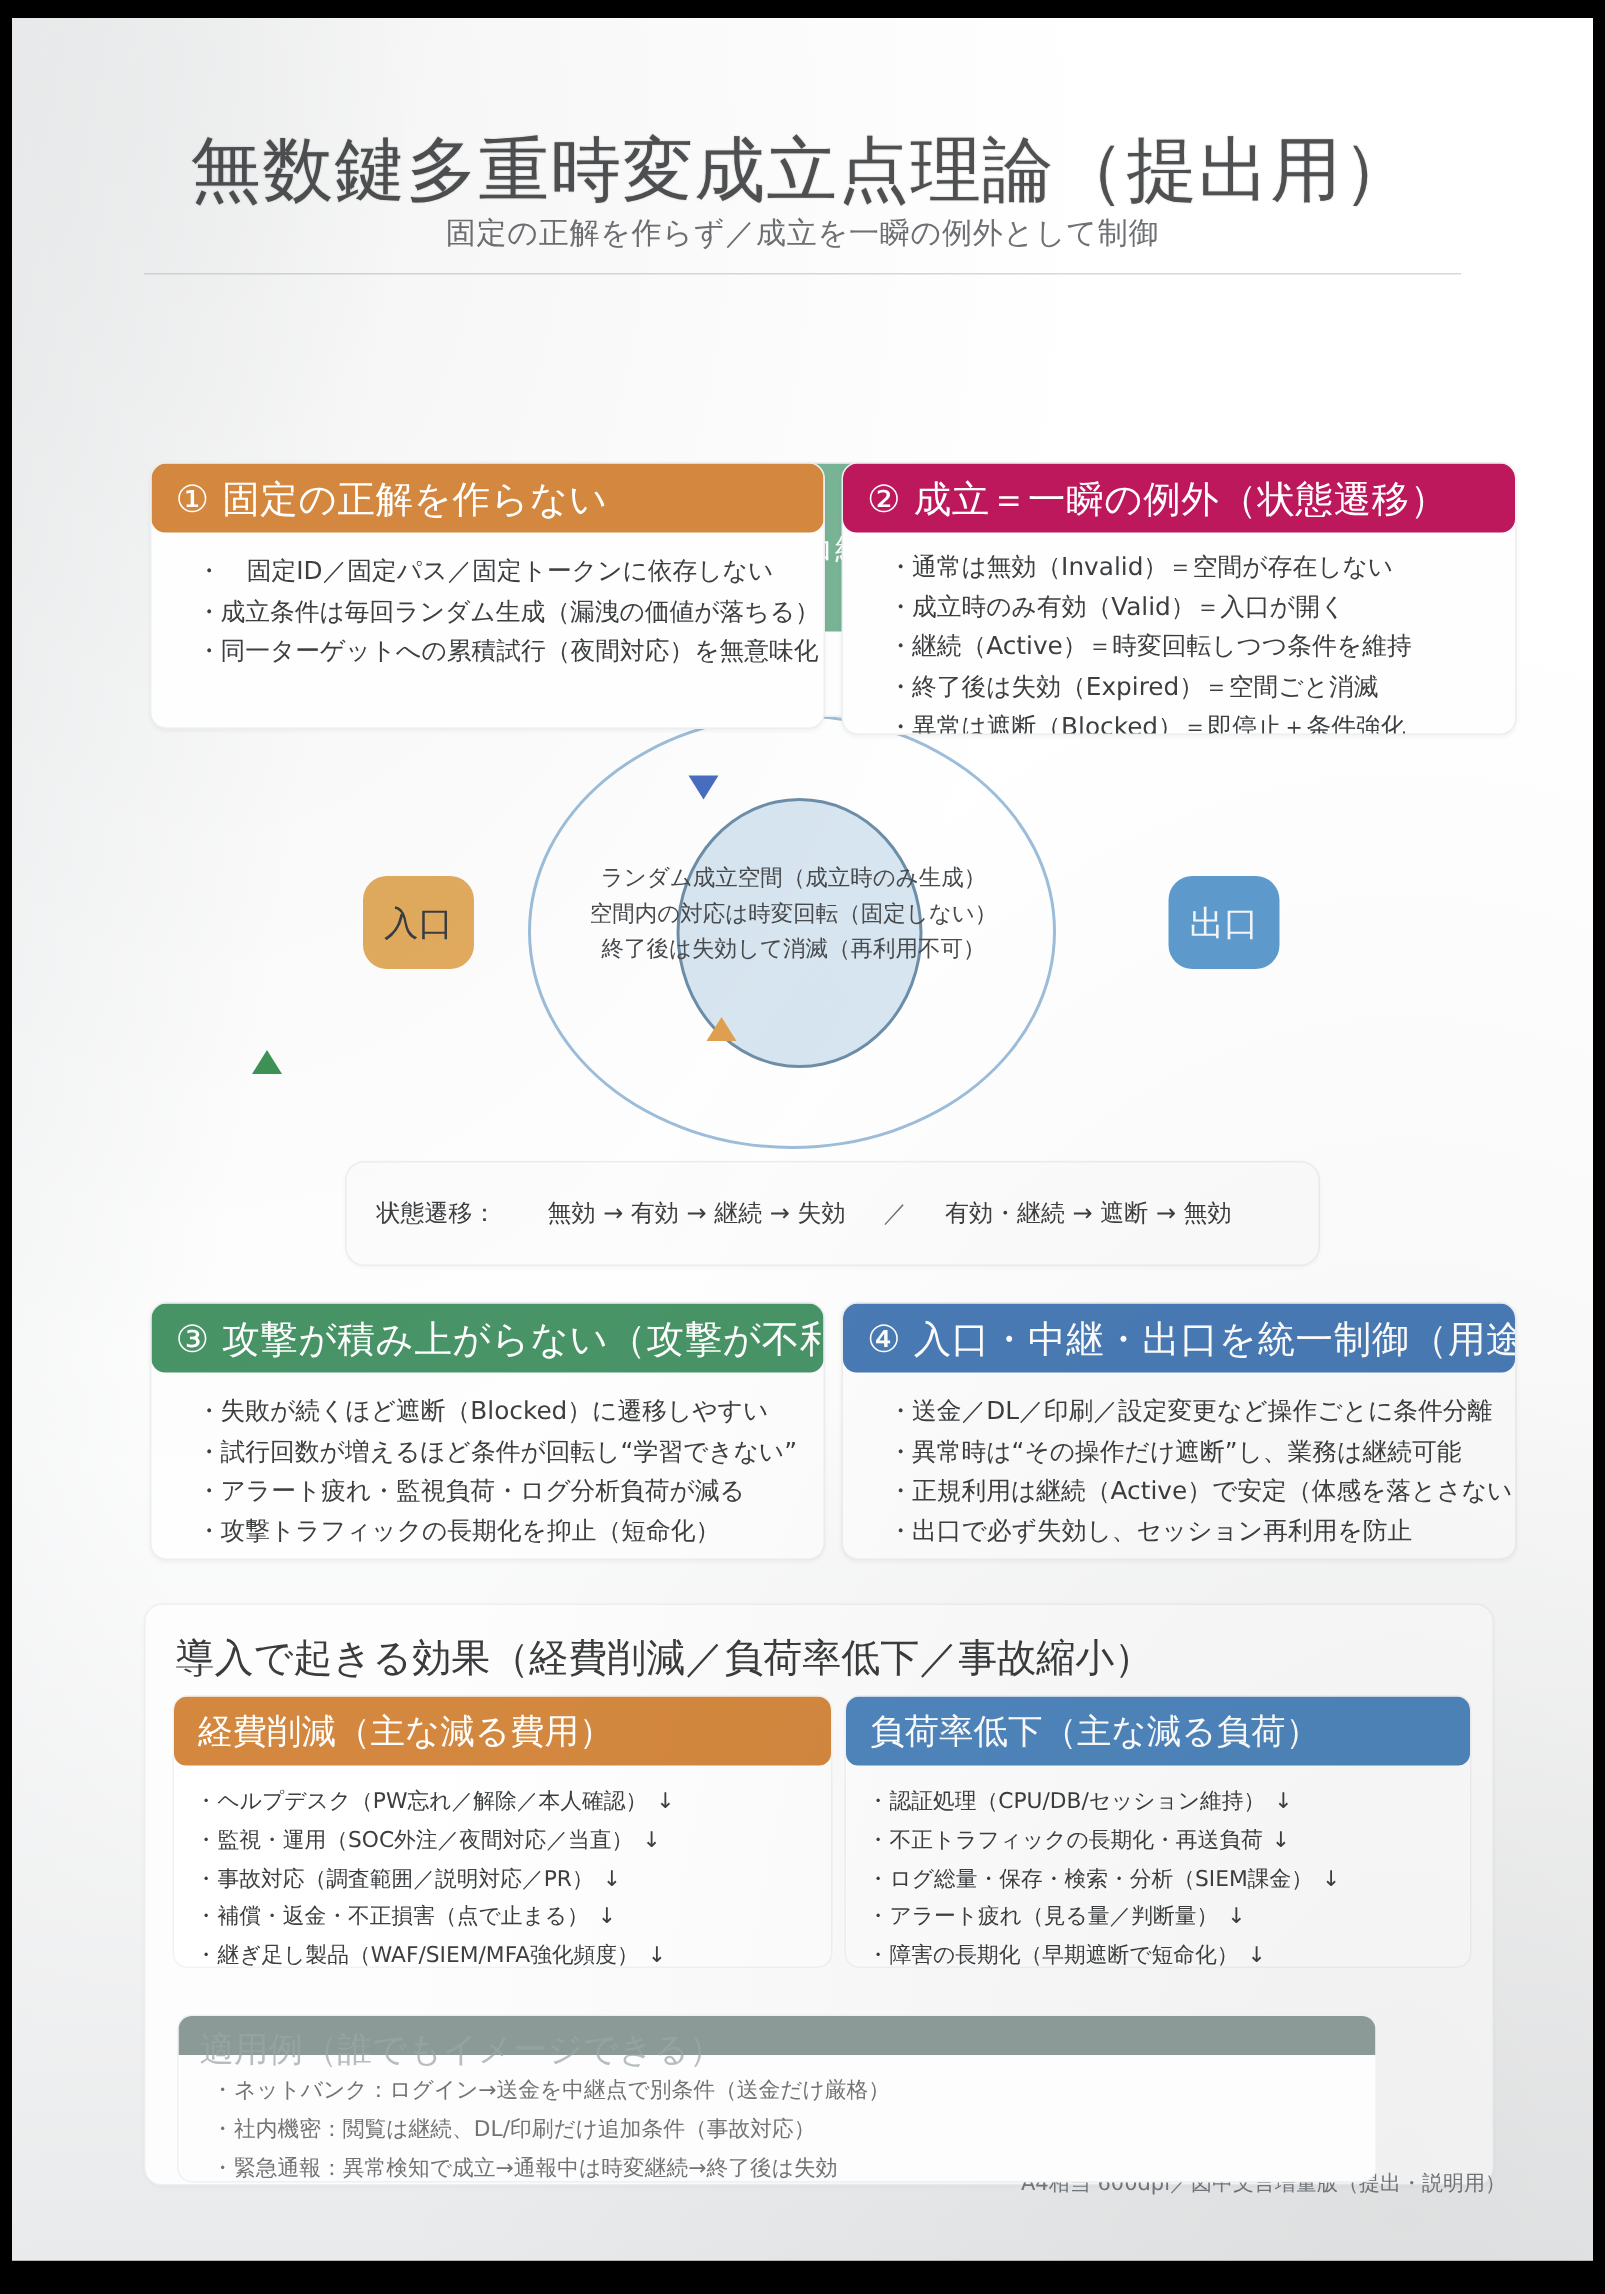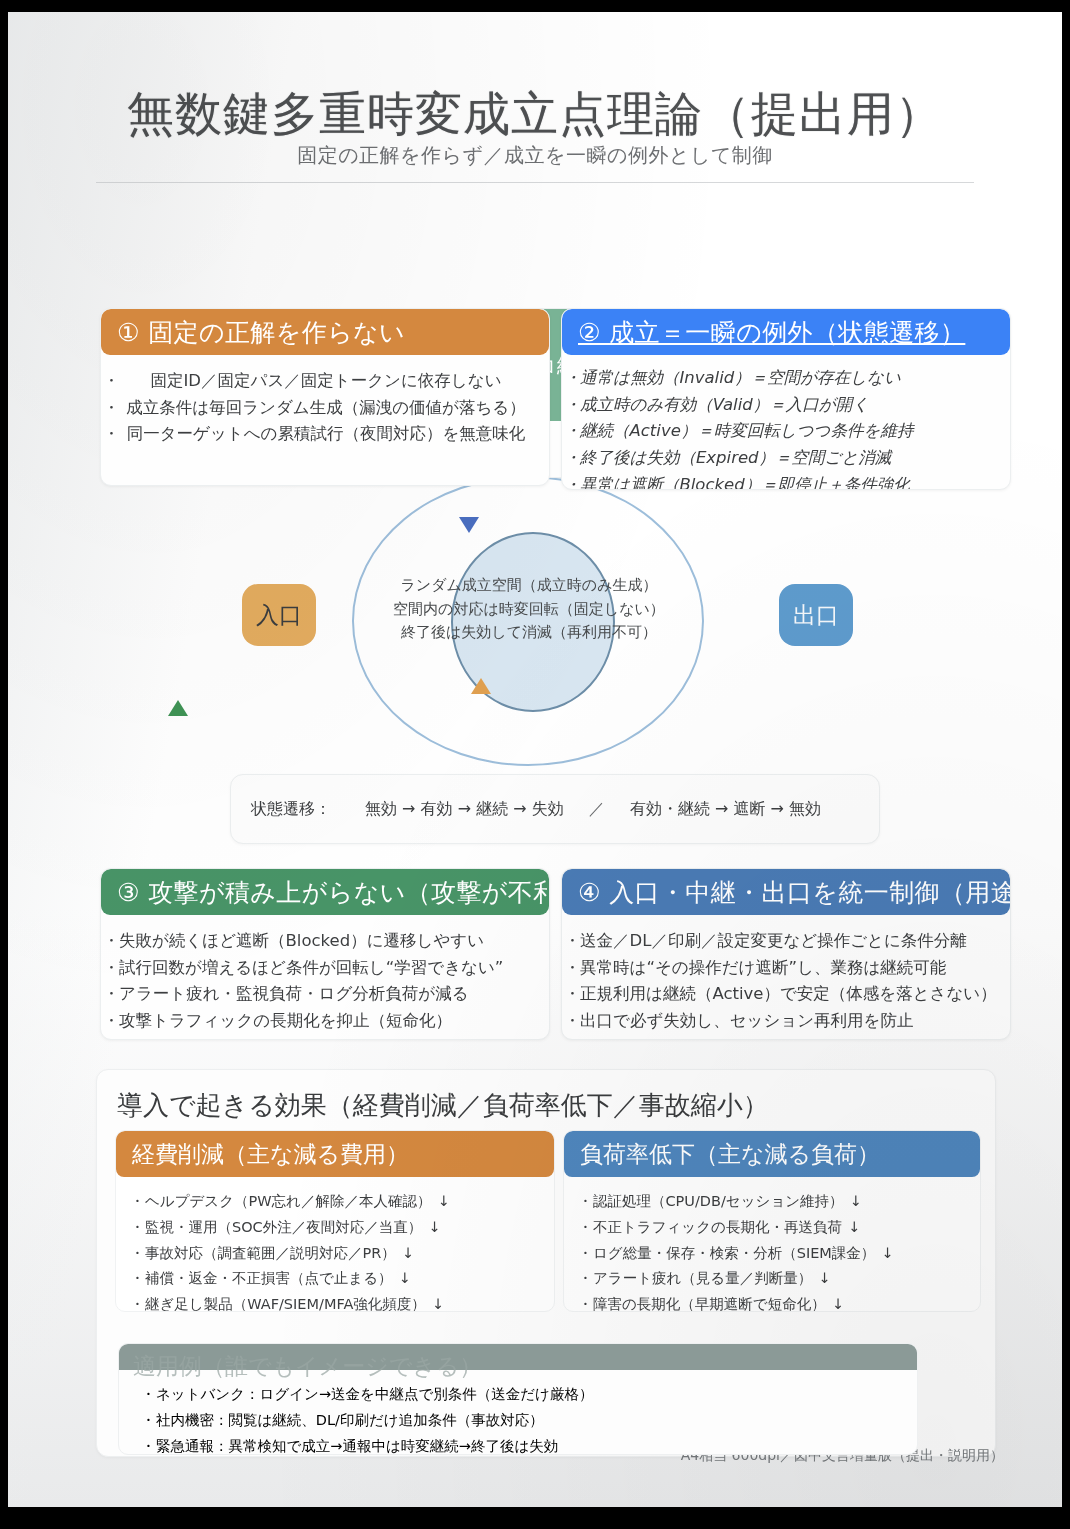--- a/index.html
+++ b/index.html
@@ -88,27 +88,27 @@
     display: flex;
     align-items: center;
     padding: 0 16px;
     border-radius: 9px;
     white-space: nowrap;
     color: #ffffff;
     font-size: 25px;
     letter-spacing: 0.4px;
   }
   .card-head.orange { background: #d4883f; }
-  .card-head.blue   { background: #3b82f6; text-decoration: underline; }
+  .card-head.blue   { background: #be185d; }
   .card-head.green  { background: #489467; }
   .card-head.steel  { background: #4a7bb5; }
 
   .bullets {
     list-style: none;
-    padding: 13px 16px 12px 4px;
+    padding: 13px 16px 12px 32px;
   }
   .bullets li {
     position: relative;
     padding-left: 14px;
     font-size: 16.5px;
     line-height: 1.62;
     color: #3c3e40;
     white-space: nowrap;
   }
   .bullets li::before {
@@ -279,21 +279,21 @@
     color: #9aa7a4;
     white-space: nowrap;
     opacity: 0.72;
   }
   .apply-bullets { list-style: none; padding: 12px 0 0 24px; }
   .apply-bullets li {
     position: relative;
     padding-left: 13px;
     font-size: 14.5px;
     line-height: 1.78;
-    color: #000000;
+    color: #737373;
     white-space: nowrap;
   }
   .apply-bullets li::before { content: "・"; position: absolute; left: -2px; top: 0; }
 
   .footer-note {
     position: absolute;
     right: 58px; bottom: 42px;
     font-size: 14px;
     color: #74787b;
     white-space: nowrap;
@@ -319,21 +319,21 @@
       <div class="card-head orange">① 固定の正解を作らない</div>
       <ul class="bullets">
         <li>固定ID／固定パス／固定トークンに依存しない</li>
         <li>成立条件は毎回ランダム生成（漏洩の価値が落ちる）</li>
         <li>同一ターゲットへの累積試行（夜間対応）を無意味化</li>
       </ul>
     </div>
 
     <div class="card" style="left:553px; top:296px; width:450px; height:182px; z-index:3;">
       <div class="card-head blue">② 成立＝一瞬の例外（状態遷移）</div>
-      <ul class="bullets" style="padding-top:10px;font-style:italic;">
+      <ul class="bullets" style="padding-top:10px;">
         <li>通常は無効（Invalid）＝空間が存在しない</li>
         <li>成立時のみ有効（Valid）＝入口が開く</li>
         <li>継続（Active）＝時変回転しつつ条件を維持</li>
         <li>終了後は失効（Expired）＝空間ごと消滅</li>
         <li>異常は遮断（Blocked）＝即停止＋条件強化</li>
       </ul>
     </div>
 
     <div class="diagram">
       <div class="ring-outer"></div>

